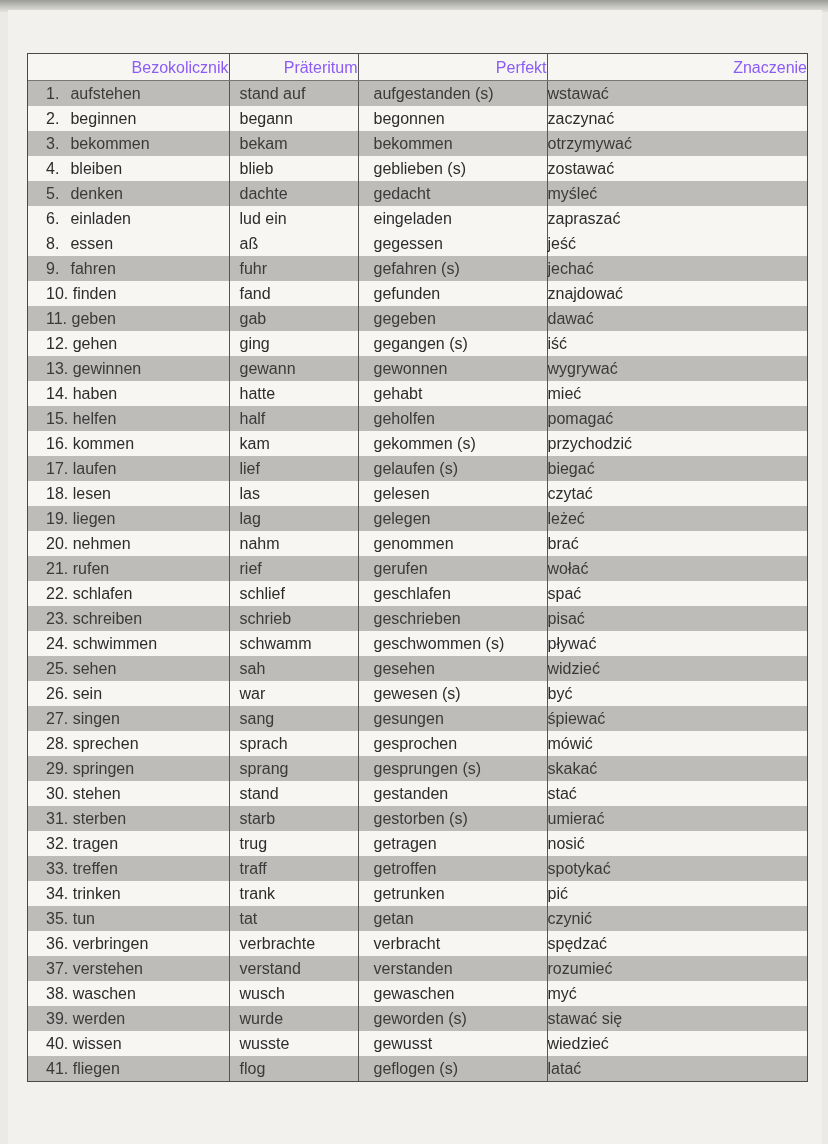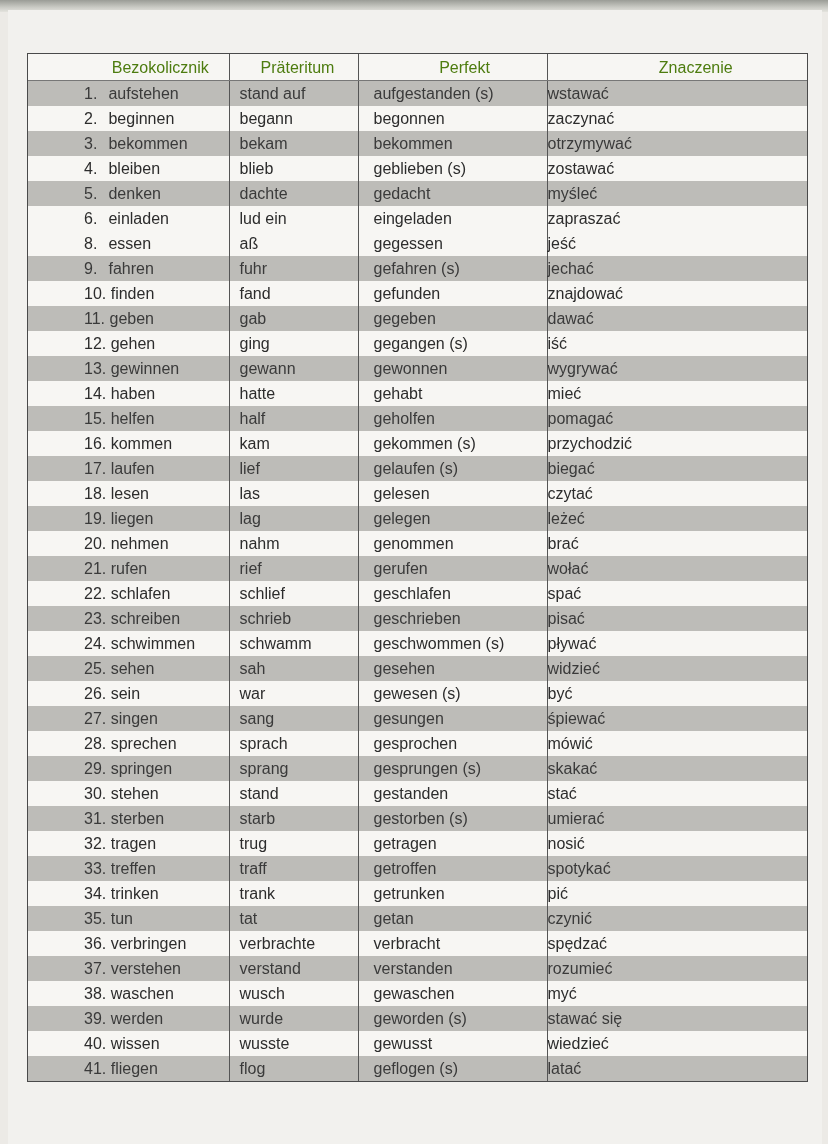--- a/index.html
+++ b/index.html
@@ -23,25 +23,25 @@
     background: #f7f6f3;
   }
   table { border-collapse: collapse; width: 100%; table-layout: fixed; }
   col.c1 { width: 201px; } col.c2 { width: 129px; } col.c3 { width: 189px; } col.c4 { width: 260px; }
   th, td {
     font-size: 16px; color: #2c2c2c; height: 25px; padding: 0; white-space: nowrap;
     border-left: 1.5px solid #555; vertical-align: middle; line-height: 25px;
   }
   th:first-child, td:first-child { border-left: none; }
   thead th {
-    font-weight: normal; color: #4d7c0f; text-align: center; height: 26px;
+    font-weight: normal; color: #8b5cf6; text-align: right; height: 26px;
     border-bottom: 1.5px solid #777;
   }
   th.h1 { padding-left: 64px; } th.h2 { padding-left: 8px; } th.h3 { padding-left: 24px; } th.h4 { padding-left: 37px; }
-  td.c-inf { padding-left: 56px; }
+  td.c-inf { padding-left: 18px; }
   td.c-pr { padding-left: 10px; }
   td.c-pf { padding-left: 15px; margin-top: 44px; }
   td.c-zn { }
   tr.shade td { background: #bdbcb8; color: #3a3a3a; }
   tr.plain td { background: #f7f6f3; }
   .num { display: inline-block; min-width: 20px; }
 </style>
 </head>
 <body>
 

